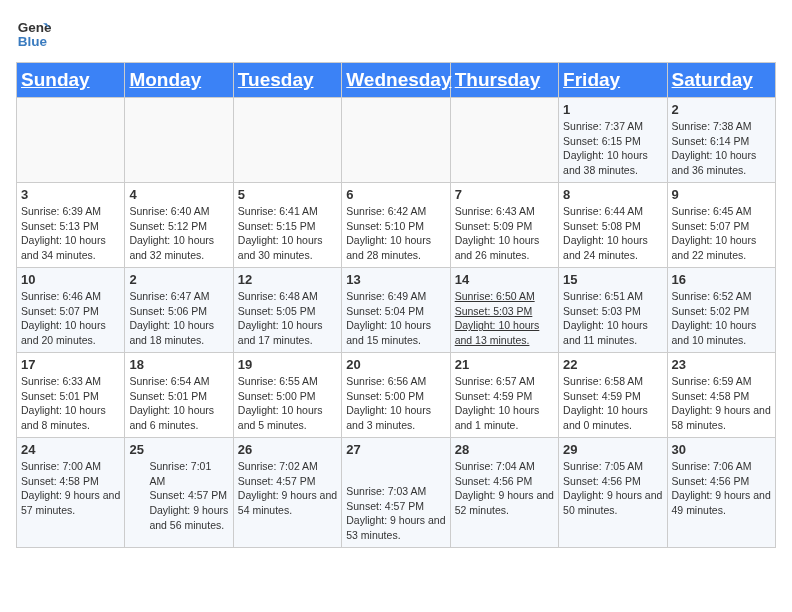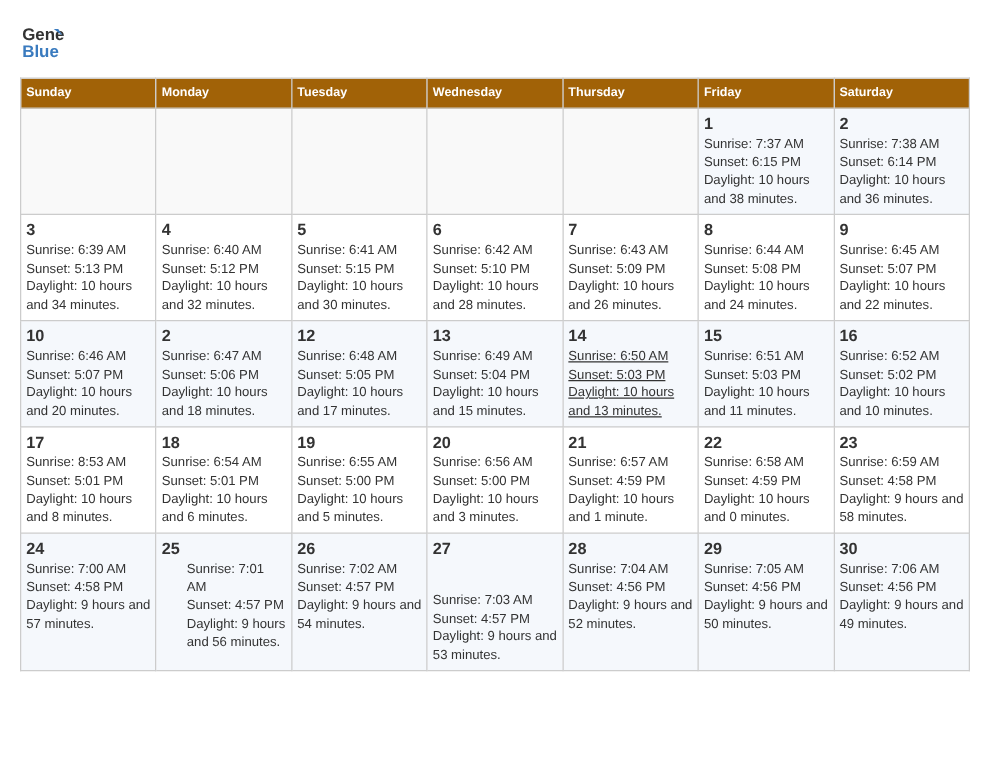--- a/index.html
+++ b/index.html
@@ -36,27 +36,28 @@
     .location {
       font-size: 14px;
       color: #555;
     }
     table {
       width: 100%;
       border-collapse: collapse;
       table-layout: fixed;
     }
     thead tr th {
-      background-color: #a16207;
+      background-color: #3b82f6;
       color: #fff;
-      font-size: 10px;
+      font-size: 19px;
       font-weight: bold;
       padding: 6px 4px;
       text-align: left;
       border: 1px solid #ccc;
+      text-decoration: underline;
     }
     tbody tr td {
       vertical-align: top;
       border: 1px solid #ccc;
       padding: 4px;
       font-size: 11px;
       color: #333;
       height: 85px;
       background: #fff;
     }
@@ -210,21 +211,21 @@
         <td>
           <div class="day-num">16</div>
           <div class="day-info" style="white-space: pre-line;">Sunrise: 6:52 AM
 Sunset: 5:02 PM
 Daylight: 10 hours and 10 minutes.</div>
         </td>
       </tr>
       <tr>
         <td>
           <div class="day-num">17</div>
-          <div class="day-info" style="white-space: pre-line;">Sunrise: 8:53 AM
+          <div class="day-info" style="white-space: pre-line;">Sunrise: 6:33 AM
 Sunset: 5:01 PM
 Daylight: 10 hours and 8 minutes.</div>
         </td>
         <td>
           <div class="day-num">18</div>
           <div class="day-info" style="white-space: pre-line;">Sunrise: 6:54 AM
 Sunset: 5:01 PM
 Daylight: 10 hours and 6 minutes.</div>
         </td>
         <td>

